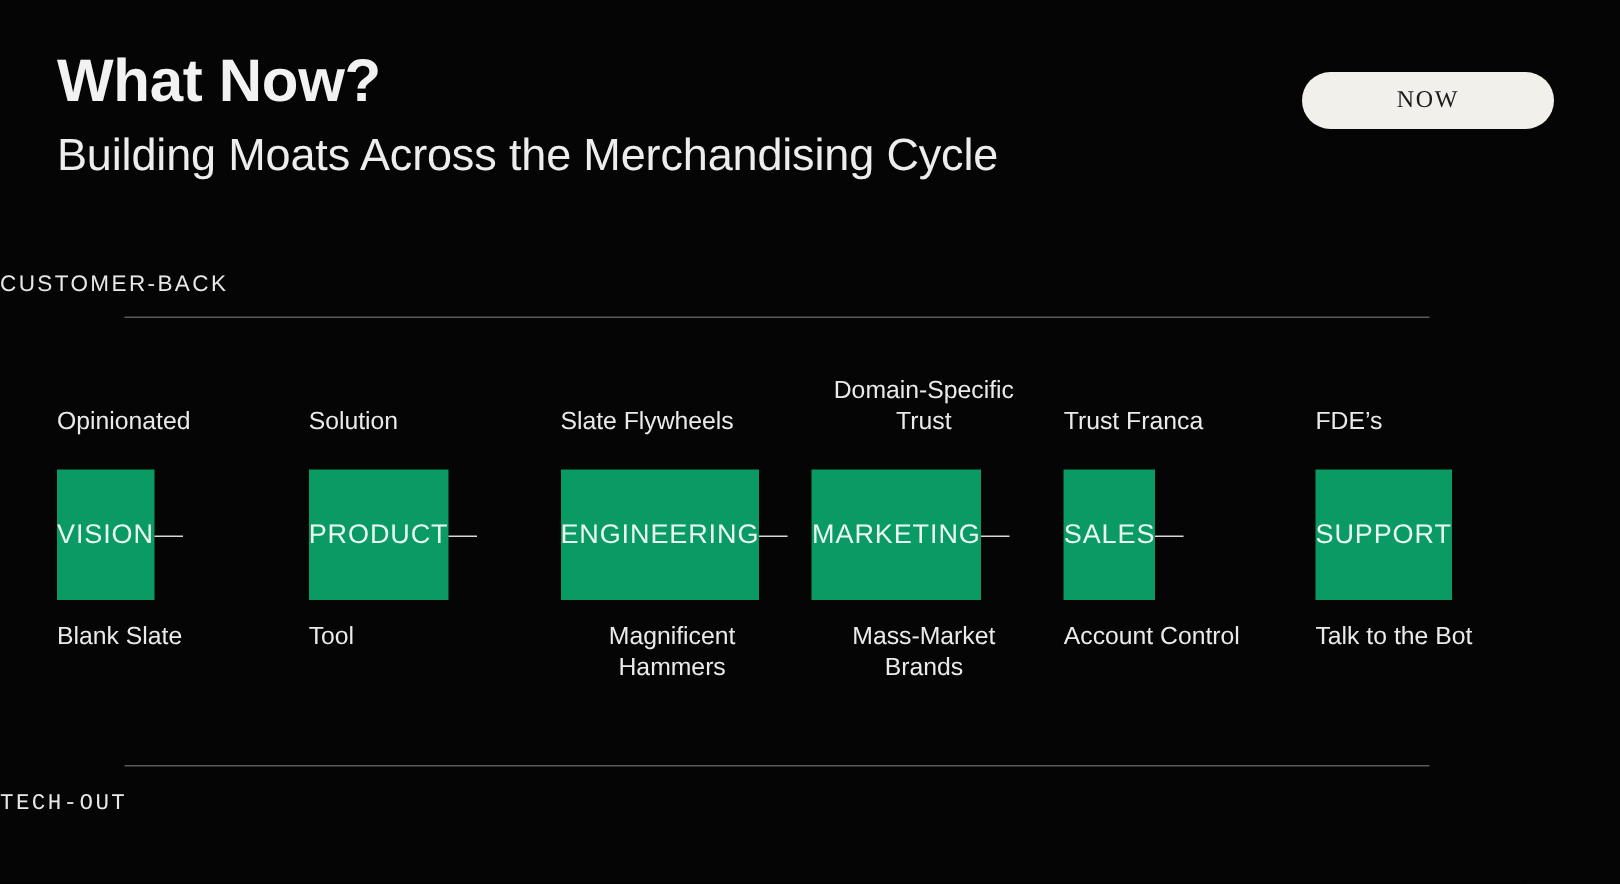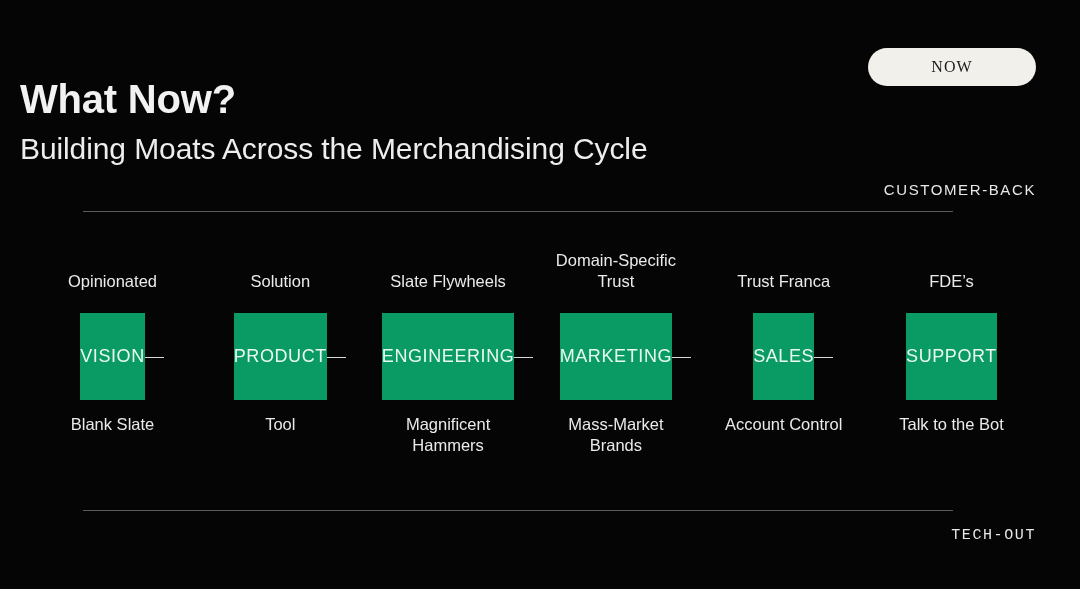--- a/index.html
+++ b/index.html
@@ -15,25 +15,24 @@
     position: relative;
     width: 1080px;
     height: 589px;
     background: #050505;
     overflow: hidden;
   }
 
   
   #header {
     position: absolute;
-    left: 20px;
+    left: 38px;
     top: 34px;
     right: 44px;
     height: 100px;
-    margin-top: 45px;
   }
   #title {
     font-size: 40px;
     font-weight: 700;
     color: #f2f2f2;
     letter-spacing: -0.2px;
     line-height: 1.0;
     margin: 0;
     padding: 0;
   }
@@ -62,21 +61,21 @@
     justify-content: center;
     box-sizing: border-box;
     font-family: Liberation Serif, serif;
   }
 
   
   .axis-caption {
     position: absolute;
     left: 0;
     width: 1036px;
-    text-align: right;
+    text-align: left;
     font-size: 15px;
     letter-spacing: 1.6px;
     color: #e8e8e8;
   }
   #customer-back-caption { top: 181px; }
   #tech-out-caption     { top: 527px; font-family: Liberation Mono, monospace; }
 
   .axis-rule {
     position: absolute;
     left: 83px;
@@ -93,21 +92,21 @@
     left: 38px;
     top: 234px;
     width: 988px;
     display: flex;
     justify-content: space-between;
   }
   .stage {
     width: 149px;
     display: flex;
     flex-direction: column;
-    align-items: center;
+    align-items: flex-start;
     position: relative;
   }
 
   .top-label {
     height: 60px;
     display: flex;
     align-items: flex-end;
     justify-content: center;
     text-align: center;
     font-size: 16.5px;

